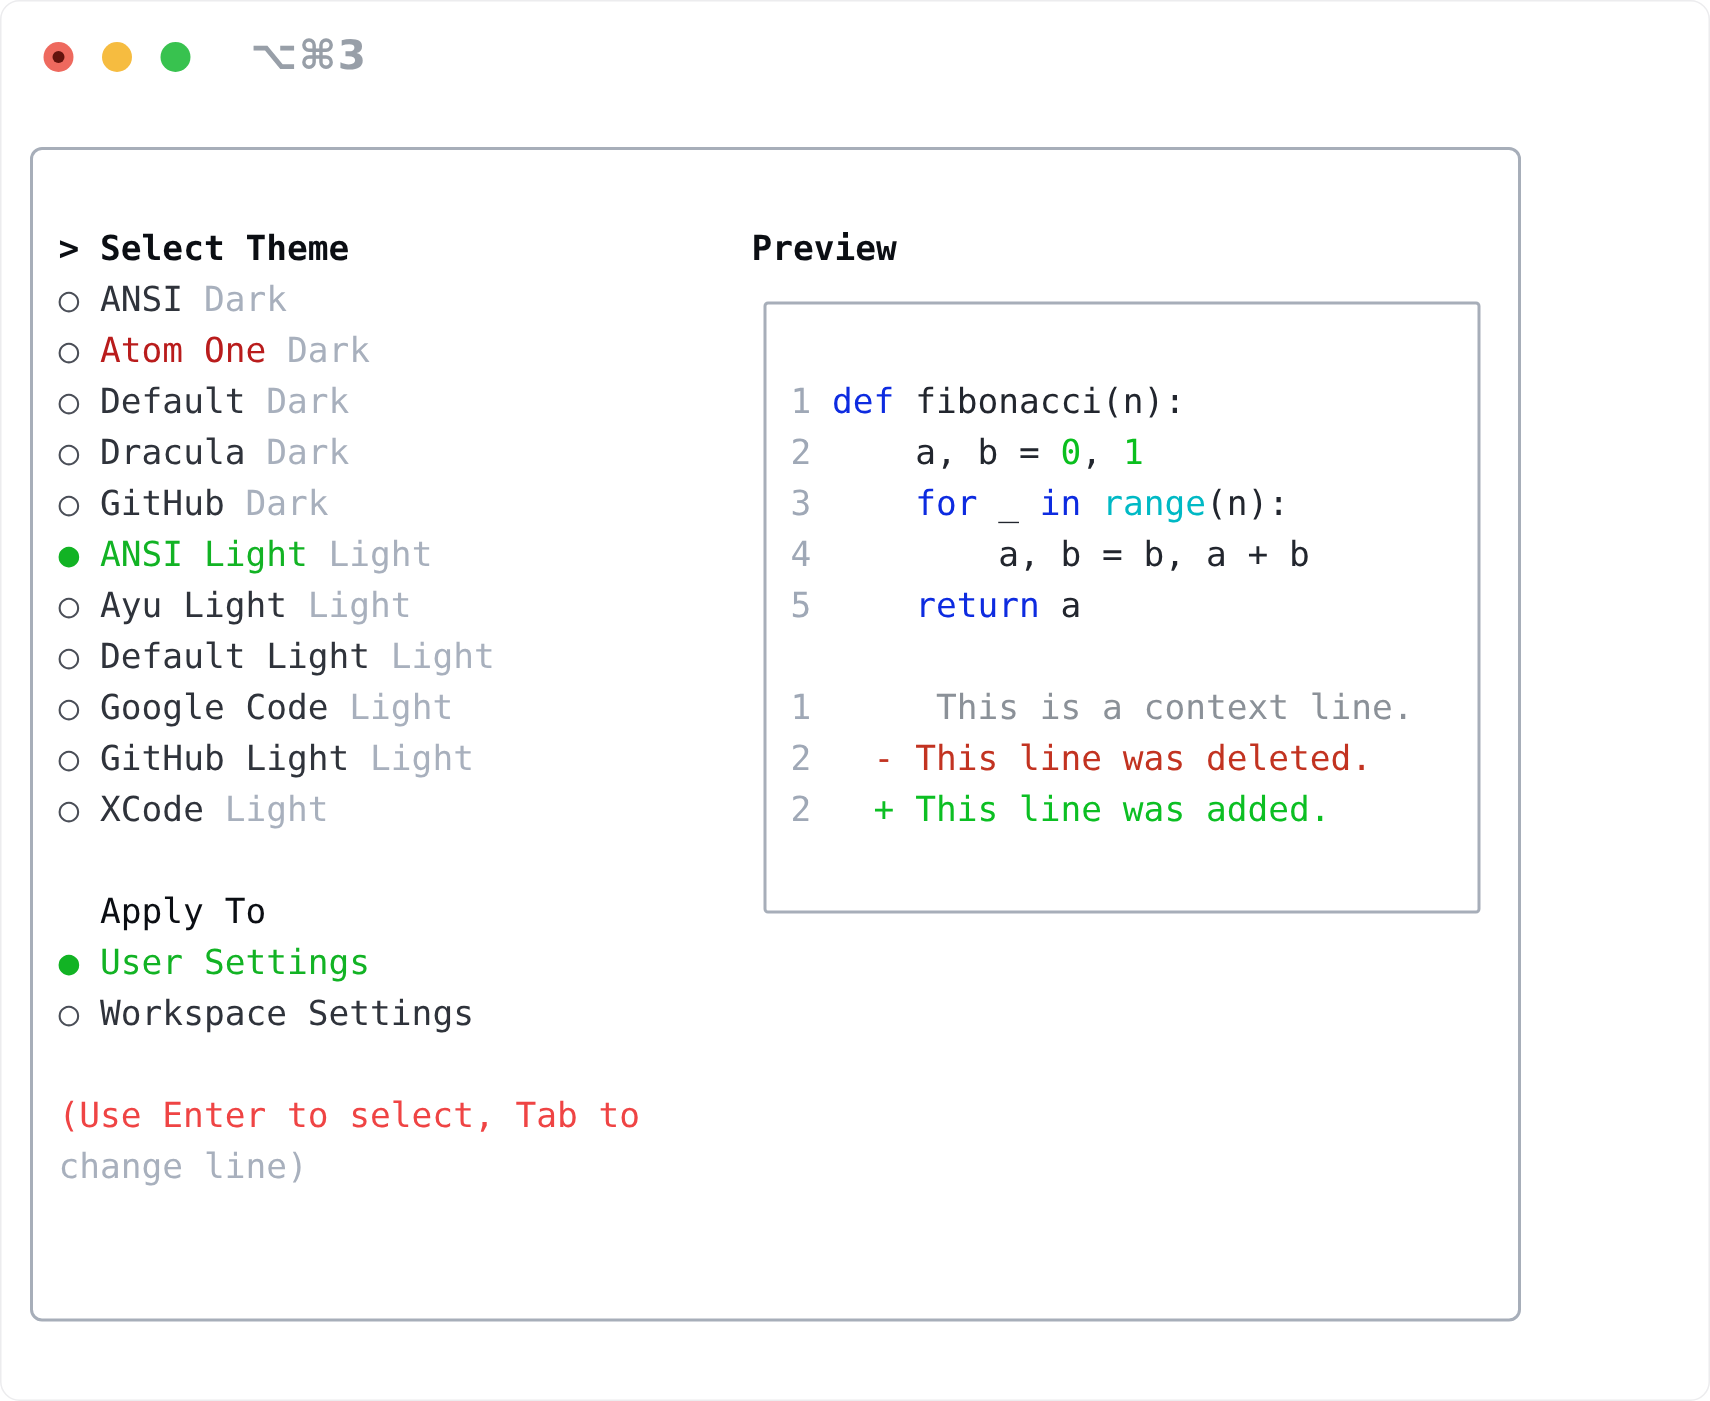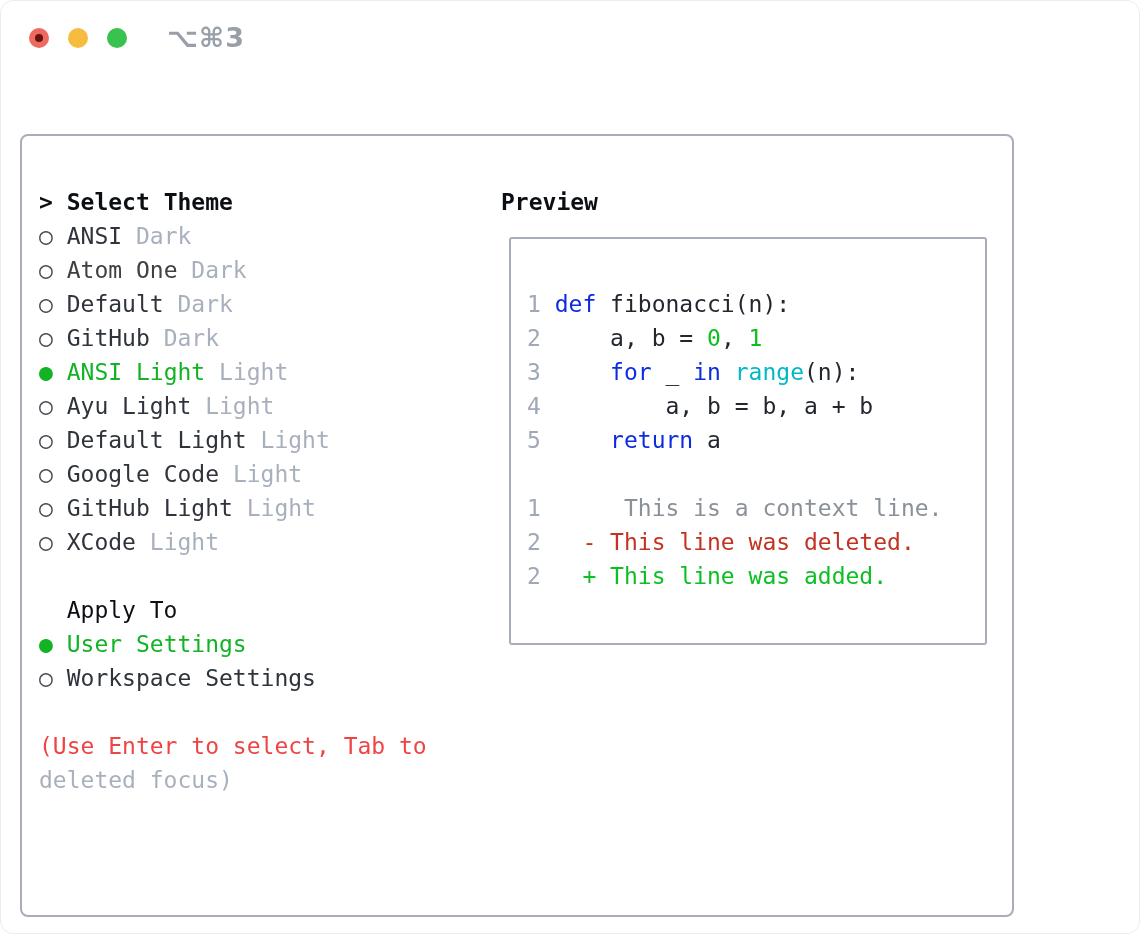--- a/index.html
+++ b/index.html
@@ -9,21 +9,21 @@
   
   .light{position:absolute;top:27px;width:20px;height:20px;border-radius:50%;}
   .light-close{left:28px;background:#ee695e;}
   .light-min{left:67px;background:#f6bc40;}
   .light-zoom{left:106px;background:#38c24f;}
   .light-dot{position:absolute;left:6px;top:6px;width:8px;height:8px;border-radius:50%;background:#64130d;}
   .shortcut{position:absolute;left:166px;top:21px;font-size:27px;font-weight:700;color:#989fa8;letter-spacing:1px;}
 
   
   .panel{position:absolute;left:19px;top:97px;width:994px;height:783px;box-sizing:border-box;
-         border:2px solid #a7aeb9;border-radius:8px;background:#fff;margin-top:36px;}
+         border:2px solid #a7aeb9;border-radius:8px;background:#fff;}
 
   .mono{font-family:"DejaVu Sans Mono",monospace;font-size:23px;line-height:34px;white-space:pre;}
   .row{height:34px;}
 
   .left-col{position:absolute;left:17px;top:49px;}
   .hdr{font-weight:700;color:#0b0e13;}
   .apply-hdr span{padding-left:2ch;color:#0b0e13;}
 
   .preview-label{position:absolute;left:479px;top:49px;font-weight:700;color:#0b0e13;}
   .preview-box{position:absolute;left:487px;top:101px;width:478px;height:408px;box-sizing:border-box;
@@ -44,22 +44,23 @@
     <div class="shortcut" style="color: rgb(152, 159, 168);">⌥⌘3</div>
   </div>
 
   <div class="panel" style="border-color: rgb(167, 174, 185);">
 
     <div class="left-col">
       <div class="row mono hdr"><span>&gt; </span><span>Select Theme</span></div>
 
       <div>
           <div class="row mono"><span style="color: rgb(74, 78, 87);">○ </span><span style="color: rgb(47, 51, 59);">ANSI</span><span style="color: rgb(168, 176, 189);"> Dark</span></div>
-          <div class="row mono"><span style="color: rgb(74, 78, 87);">○ </span><span style="color: #404040;">Atom One</span><span style="color: rgb(168, 176, 189);"> Dark</span></div>
+          <div class="row mono"><span style="color: rgb(74, 78, 87);">○ </span><span style="color: #b91c1c;">Atom One</span><span style="color: rgb(168, 176, 189);"> Dark</span></div>
           <div class="row mono"><span style="color: rgb(74, 78, 87);">○ </span><span style="color: rgb(47, 51, 59);">Default</span><span style="color: rgb(168, 176, 189);"> Dark</span></div>
+          <div class="row mono"><span style="color: rgb(74, 78, 87);">○ </span><span style="color: rgb(47, 51, 59);">Dracula</span><span style="color: rgb(168, 176, 189);"> Dark</span></div>
           <div class="row mono"><span style="color: rgb(74, 78, 87);">○ </span><span style="color: rgb(47, 51, 59);">GitHub</span><span style="color: rgb(168, 176, 189);"> Dark</span></div>
           <div class="row mono"><span style="color: rgb(18, 179, 36);">● </span><span style="color: rgb(18, 179, 36);">ANSI Light</span><span style="color: rgb(168, 176, 189);"> Light</span></div>
           <div class="row mono"><span style="color: rgb(74, 78, 87);">○ </span><span style="color: rgb(47, 51, 59);">Ayu Light</span><span style="color: rgb(168, 176, 189);"> Light</span></div>
           <div class="row mono"><span style="color: rgb(74, 78, 87);">○ </span><span style="color: rgb(47, 51, 59);">Default Light</span><span style="color: rgb(168, 176, 189);"> Light</span></div>
           <div class="row mono"><span style="color: rgb(74, 78, 87);">○ </span><span style="color: rgb(47, 51, 59);">Google Code</span><span style="color: rgb(168, 176, 189);"> Light</span></div>
           <div class="row mono"><span style="color: rgb(74, 78, 87);">○ </span><span style="color: rgb(47, 51, 59);">GitHub Light</span><span style="color: rgb(168, 176, 189);"> Light</span></div>
           <div class="row mono"><span style="color: rgb(74, 78, 87);">○ </span><span style="color: rgb(47, 51, 59);">XCode</span><span style="color: rgb(168, 176, 189);"> Light</span></div>
         </div>
 
       <div class="row"></div>
@@ -67,21 +68,21 @@
       <div class="row mono apply-hdr"><span>Apply To</span></div>
 
       <div>
           <div class="row mono"><span style="color: rgb(18, 179, 36);">● </span><span style="color: rgb(18, 179, 36);">User Settings</span></div>
           <div class="row mono"><span style="color: rgb(74, 78, 87);">○ </span><span style="color: rgb(47, 51, 59);">Workspace Settings</span></div>
         </div>
 
       <div class="row"></div>
 
       <div class="row mono" style="color: #ef4444;"><span>(Use Enter to select, Tab to</span></div>
-      <div class="row mono" style="color: rgb(168, 176, 189);"><span>deleted focus)</span></div>
+      <div class="row mono" style="color: rgb(168, 176, 189);"><span>change line)</span></div>
     </div>
 
     <div class="preview-label mono">Preview</div>
 
     <div class="preview-box" style="border-color: rgb(167, 174, 185);">
       <div class="code-block">
           <div class="row mono"><span style="color: rgb(159, 168, 182);">1 </span><span style="color: rgb(13, 43, 224);">def</span><span style="color: rgb(34, 38, 46);"> fibonacci(n):</span></div>
           <div class="row mono"><span style="color: rgb(159, 168, 182);">2 </span><span style="color: rgb(34, 38, 46);">    a, b = </span><span style="color: rgb(10, 191, 30);">0</span><span style="color: rgb(34, 38, 46);">, </span><span style="color: rgb(10, 191, 30);">1</span></div>
           <div class="row mono"><span style="color: rgb(159, 168, 182);">3 </span><span style="color: rgb(34, 38, 46);">    </span><span style="color: rgb(13, 43, 224);">for</span><span style="color: rgb(34, 38, 46);"> _ </span><span style="color: rgb(13, 43, 224);">in</span><span style="color: rgb(34, 38, 46);"> </span><span style="color: rgb(0, 185, 197);">range</span><span style="color: rgb(34, 38, 46);">(n):</span></div>
           <div class="row mono"><span style="color: rgb(159, 168, 182);">4 </span><span style="color: rgb(34, 38, 46);">        a, b = b, a + b</span></div>

